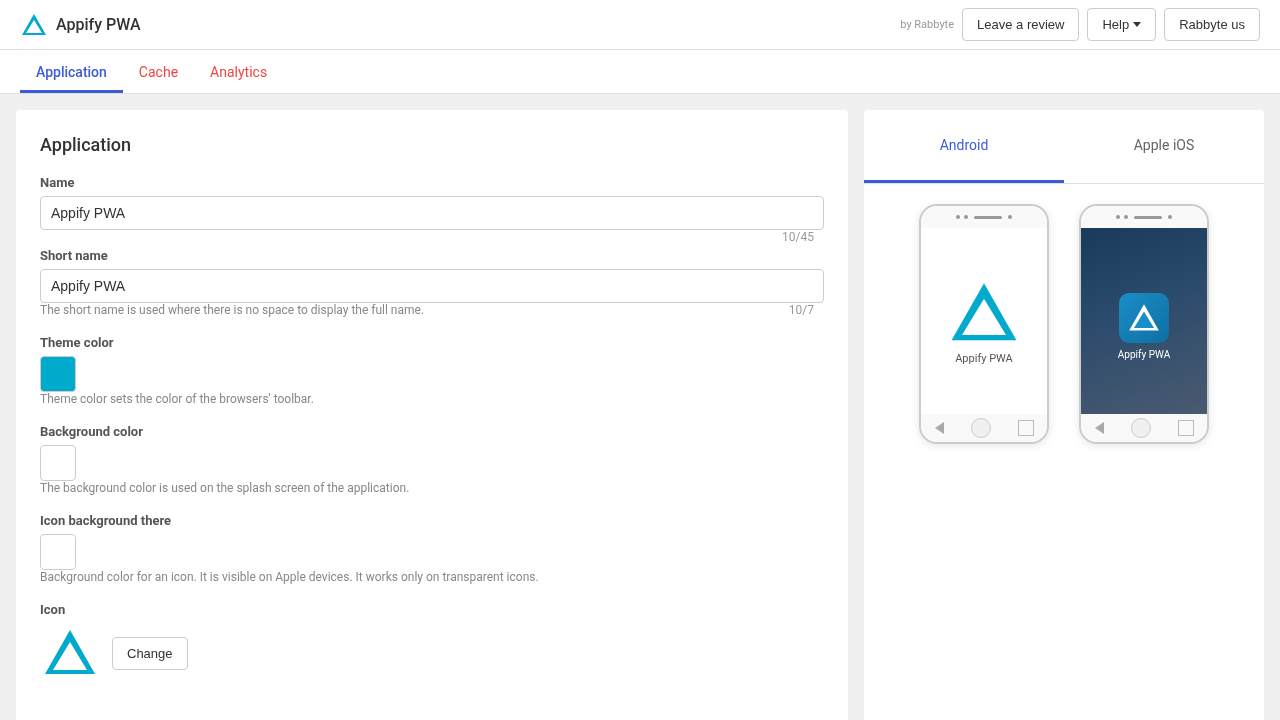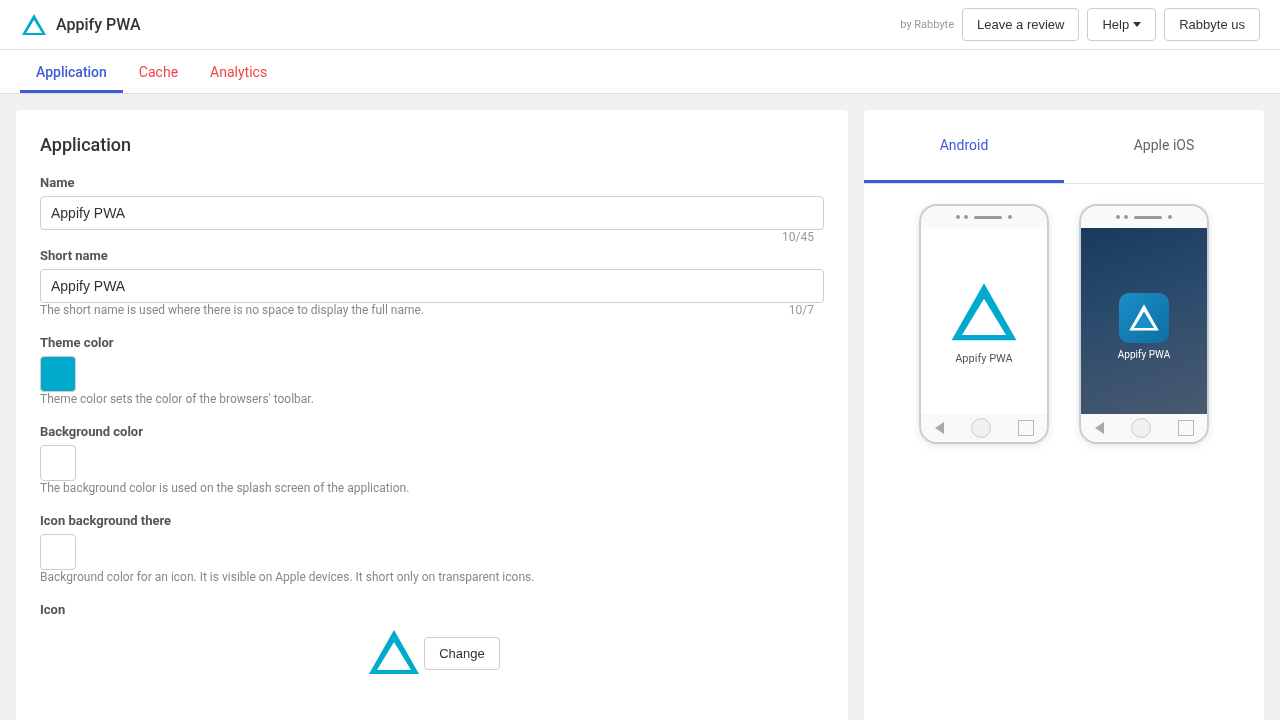--- a/index.html
+++ b/index.html
@@ -32,21 +32,21 @@
     .field-label { font-size: 13px; color: #555; margin-bottom: 6px; font-weight: bold; }
     .field-input-wrap { position: relative; }
     .field-input { width: 100%; border: 1px solid #ccc; border-radius: 4px; padding: 8px 60px 8px 10px; font-size: 14px; color: #333; outline: none; }
     .char-count { position: absolute; right: 10px; top: 50%; transform: translateY(-50%); font-size: 12px; color: #999; margin-top: 24px; }
     .field-hint { font-size: 12px; color: #888; }
 
     .color-swatch { width: 36px; height: 36px; border: 1px solid #ccc; border-radius: 4px; cursor: pointer; }
     .color-swatch.white { background: #fff; }
     .color-swatch.blue { background: #00aacc; }
 
-    .icon-row { display: flex; align-items: center; margin-top: 6px; justify-content: center; }
+    .icon-row { display: flex; align-items: center; gap: 12px; margin-top: 6px; }
     .icon-preview { width: 60px; height: 60px; background: transparent; display: flex; align-items: center; justify-content: center; }
 
     
     .right-panel { background: #fff; border-radius: 4px; width: 400px; padding: 0; overflow: hidden; }
     .preview-tabs { display: flex; border-bottom: 1px solid #e0e0e0; }
     .preview-tab { flex: 1; text-align: center; padding: 27px; font-size: 14px; cursor: pointer; color: #666; border-bottom: 3px solid transparent; }
     .preview-tab.active { color: #3c5bd9; border-bottom: 3px solid #3c5bd9; }
     .preview-content { display: flex; justify-content: center; align-items: center; gap: 30px; padding: 20px; }
 
     
@@ -125,21 +125,21 @@
 
     <div class="field-group">
       <div class="field-label">Background color</div>
       <div class="color-swatch white"></div>
       <div class="field-hint">The background color is used on the splash screen of the application.</div>
     </div>
 
     <div class="field-group">
       <div class="field-label">Icon background there</div>
       <div class="color-swatch white"></div>
-      <div class="field-hint">Background color for an icon. It is visible on Apple devices. It short only on transparent icons.</div>
+      <div class="field-hint">Background color for an icon. It is visible on Apple devices. It works only on transparent icons.</div>
     </div>
 
     <div class="field-group">
       <div class="field-label">Icon</div>
       <div class="icon-row">
         <div class="icon-preview">
           <svg width="54" height="54" viewBox="0 0 54 54">
             <polygon points="27,4 52,48 2,48" fill="#00aacc"></polygon>
             <polygon points="27,16 44,44 10,44" fill="#fff"></polygon>
           </svg>

